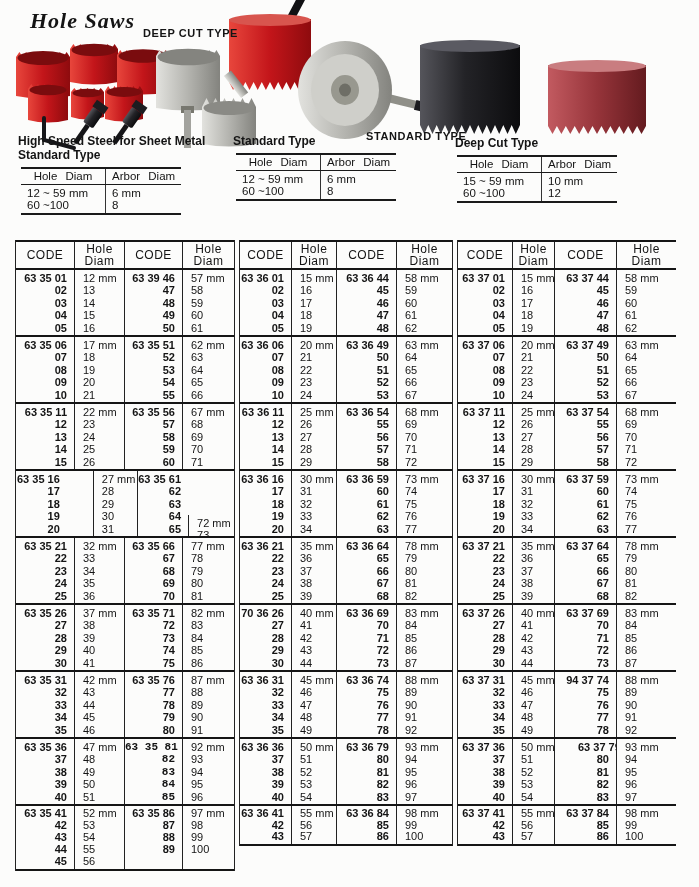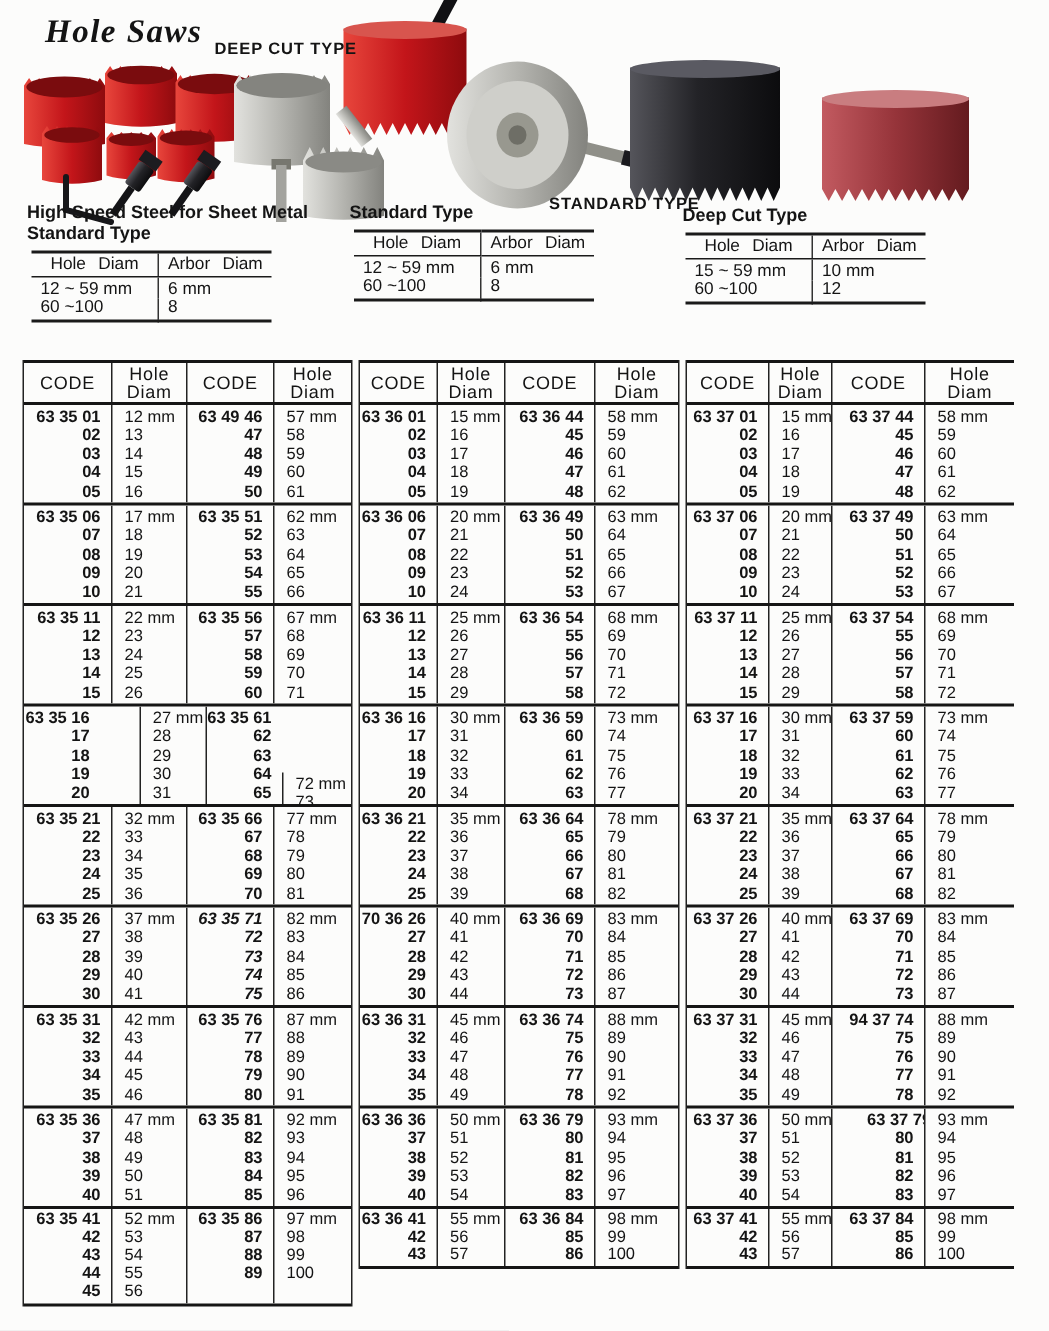--- a/index.html
+++ b/index.html
@@ -238,21 +238,21 @@
             <div class="ln">05</div>
           </div>
           <div class="cell hd bl" style="width: 50px;">
             <div class="ln">12 mm</div>
             <div class="ln">13</div>
             <div class="ln">14</div>
             <div class="ln">15</div>
             <div class="ln">16</div>
           </div>
           <div class="cell code bl" style="width: 58px;">
-            <div class="ln">63 49 46</div>
+            <div class="ln">63 39 46</div>
             <div class="ln">47</div>
             <div class="ln">48</div>
             <div class="ln">49</div>
             <div class="ln">50</div>
           </div>
           <div class="cell hd bl" style="width: 52px;">
             <div class="ln">57 mm</div>
             <div class="ln">58</div>
             <div class="ln">59</div>
             <div class="ln">60</div>
@@ -387,21 +387,21 @@
             <div class="ln">29</div>
             <div class="ln">30</div>
           </div>
           <div class="cell hd bl" style="width: 50px;">
             <div class="ln">37 mm</div>
             <div class="ln">38</div>
             <div class="ln">39</div>
             <div class="ln">40</div>
             <div class="ln">41</div>
           </div>
-          <div class="cell code bl" style="width: 58px; font-style: italic;">
+          <div class="cell code bl" style="width: 58px;">
             <div class="ln">63 35 71</div>
             <div class="ln">72</div>
             <div class="ln">73</div>
             <div class="ln">74</div>
             <div class="ln">75</div>
           </div>
           <div class="cell hd bl" style="width: 52px;">
             <div class="ln">82 mm</div>
             <div class="ln">83</div>
             <div class="ln">84</div>
@@ -447,21 +447,21 @@
             <div class="ln">39</div>
             <div class="ln">40</div>
           </div>
           <div class="cell hd bl" style="width: 50px;">
             <div class="ln">47 mm</div>
             <div class="ln">48</div>
             <div class="ln">49</div>
             <div class="ln">50</div>
             <div class="ln">51</div>
           </div>
-          <div class="cell code bl" style="width: 58px;">
+          <div class="cell code bl" style="width: 58px; font-family: Liberation Mono, monospace;">
             <div class="ln">63 35 81</div>
             <div class="ln">82</div>
             <div class="ln">83</div>
             <div class="ln">84</div>
             <div class="ln">85</div>
           </div>
           <div class="cell hd bl" style="width: 52px;">
             <div class="ln">92 mm</div>
             <div class="ln">93</div>
             <div class="ln">94</div>

